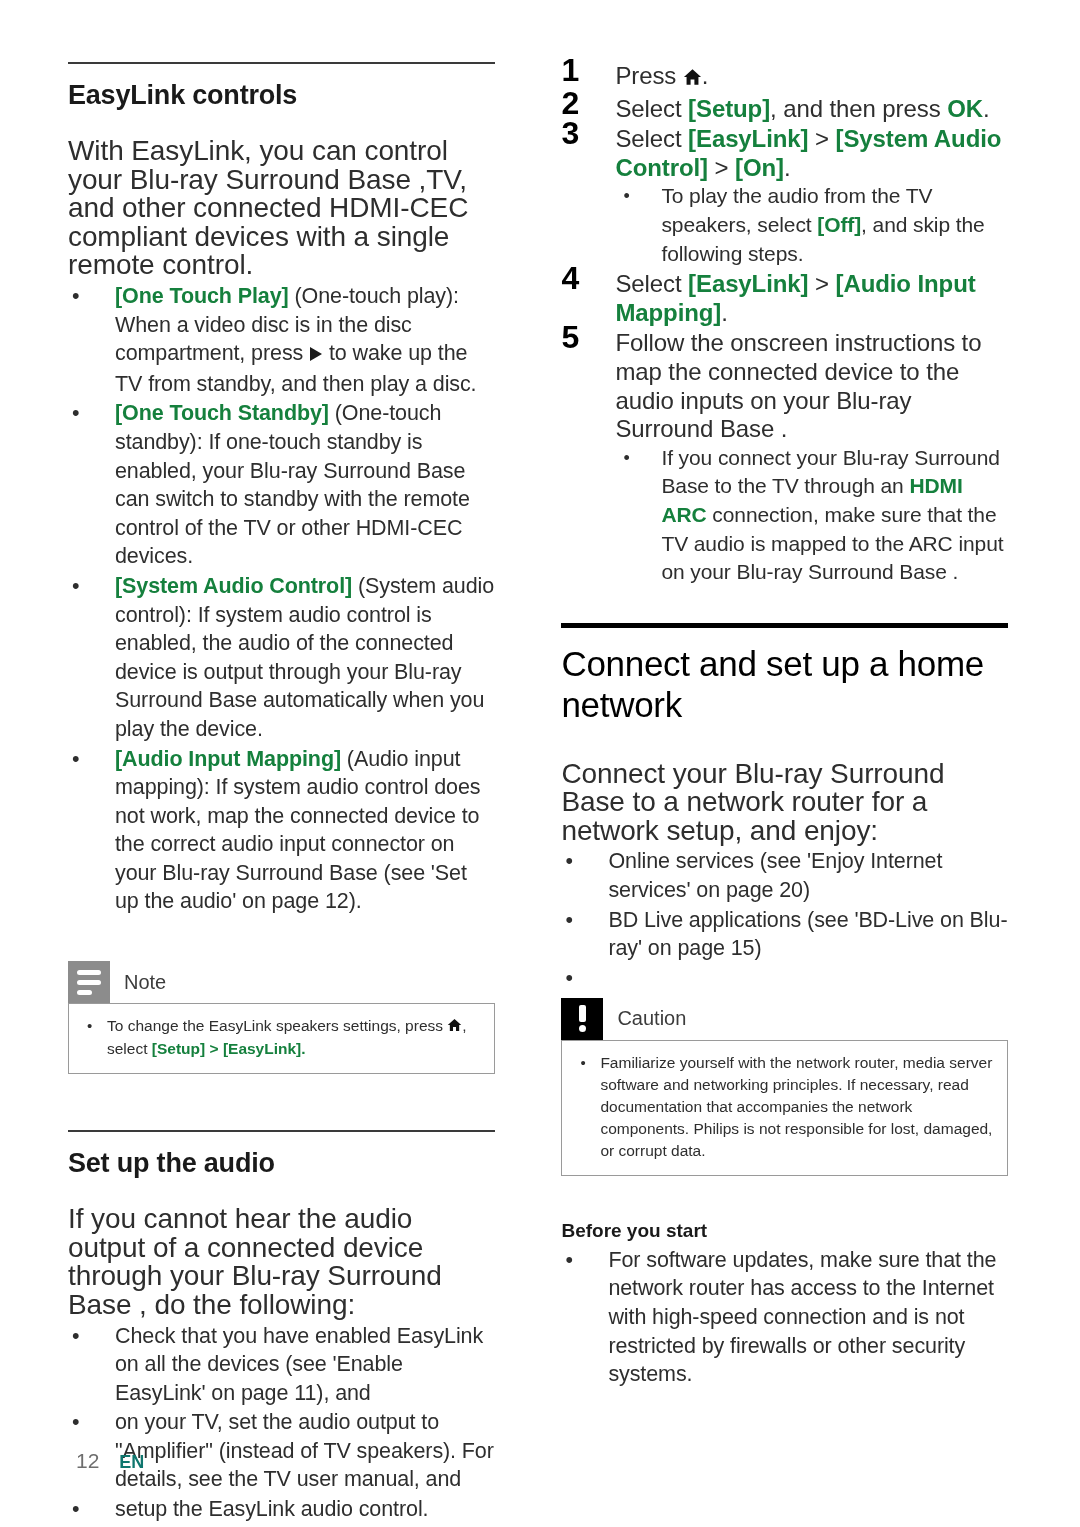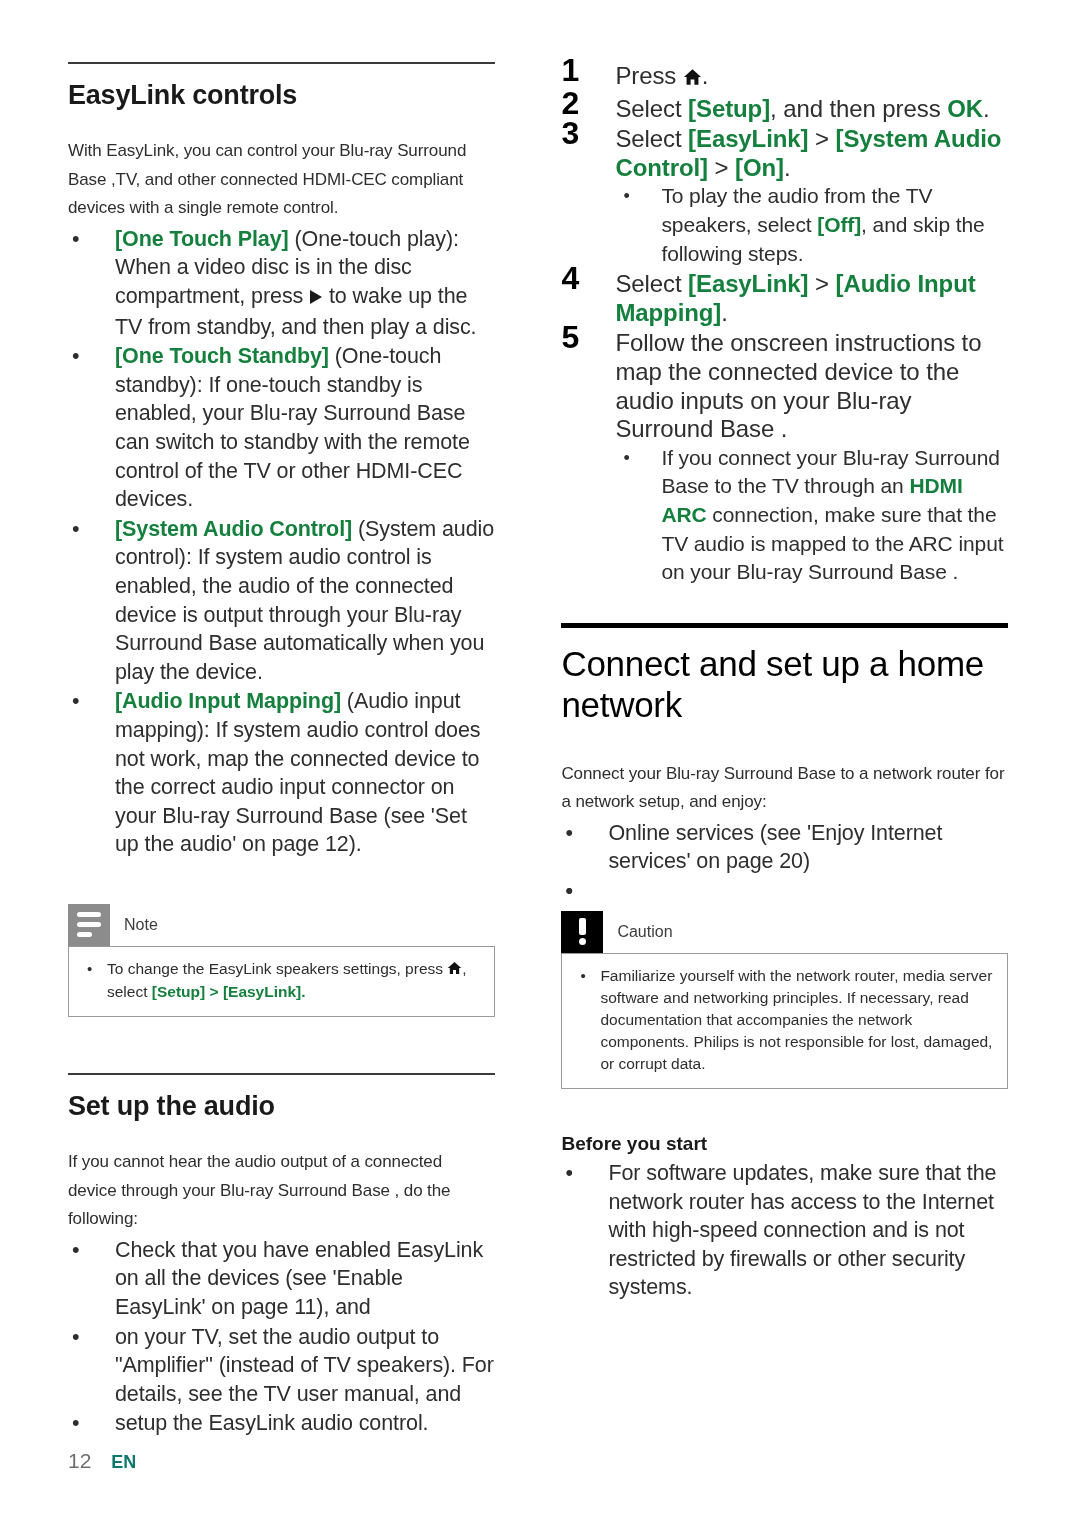--- a/index.html
+++ b/index.html
@@ -60,21 +60,21 @@
   }
   h3.minor-heading {
     font-size: 19px;
     font-weight: bold;
     margin: 0 0 4px 0;
     color: #1a1a1a;
   }
 
   
   p.body {
-    font-size: 17px;
+    font-size: 28px;
     line-height: 28.6px;
     margin: 0 0 2px 0;
     color: #2e2e2e;
     letter-spacing: -0.1px;
   }
 
   
   ul.bullets {
     list-style: none;
     margin: 0;
@@ -184,21 +184,21 @@
     border-radius: 2px;
   }
   .bang-dot {
     width: 7px;
     height: 7px;
     background: #ffffff;
     border-radius: 50%;
     margin-top: 3px;
   }
   .callout-title {
-    font-size: 16px;
+    font-size: 20px;
     color: #3c3c3c;
     padding-left: 14px;
     letter-spacing: 0px;
   }
   .callout-body {
     border: 1px solid #9a9a9a;
     box-sizing: border-box;
     padding: 11px 14px 13px 14px;
   }
   .callout-body ul {
@@ -217,21 +217,21 @@
     position: absolute;
     left: 4px;
     top: 0;
     font-size: 15px;
     line-height: 22px;
   }
 
   
   .footer {
     position: absolute;
-    left: 68px;
+    left: 76px;
     bottom: 54px;
     display: flex;
     align-items: baseline;
     gap: 20px;
   }
   .footer .page-num {
     font-size: 21px;
     color: #6e6e6e;
   }
   .footer .lang {
@@ -377,21 +377,21 @@
     <div class="rule-thick"></div>
     <h1 class="section-heading">Connect and set up a home network</h1>
 
     <p class="body">Connect your Blu-ray Surround Base  to a network router for a network setup, and enjoy:</p>
 
     <ul class="bullets">
       <li>
         <span class="dot">•</span><span>Online services (see 'Enjoy Internet services' on page 20)</span>
       </li>
       <li>
-        <span class="dot">•</span>
+        <span class="dot">•</span><span>BD Live applications (see 'BD-Live on Blu-ray' on page 15)</span>
       </li>
       <li>
         <span class="dot">•</span>
       </li>
     </ul>
 
     <div class="spacer-34"></div>
 
     <div class="callout">
       <div class="callout-tab">

